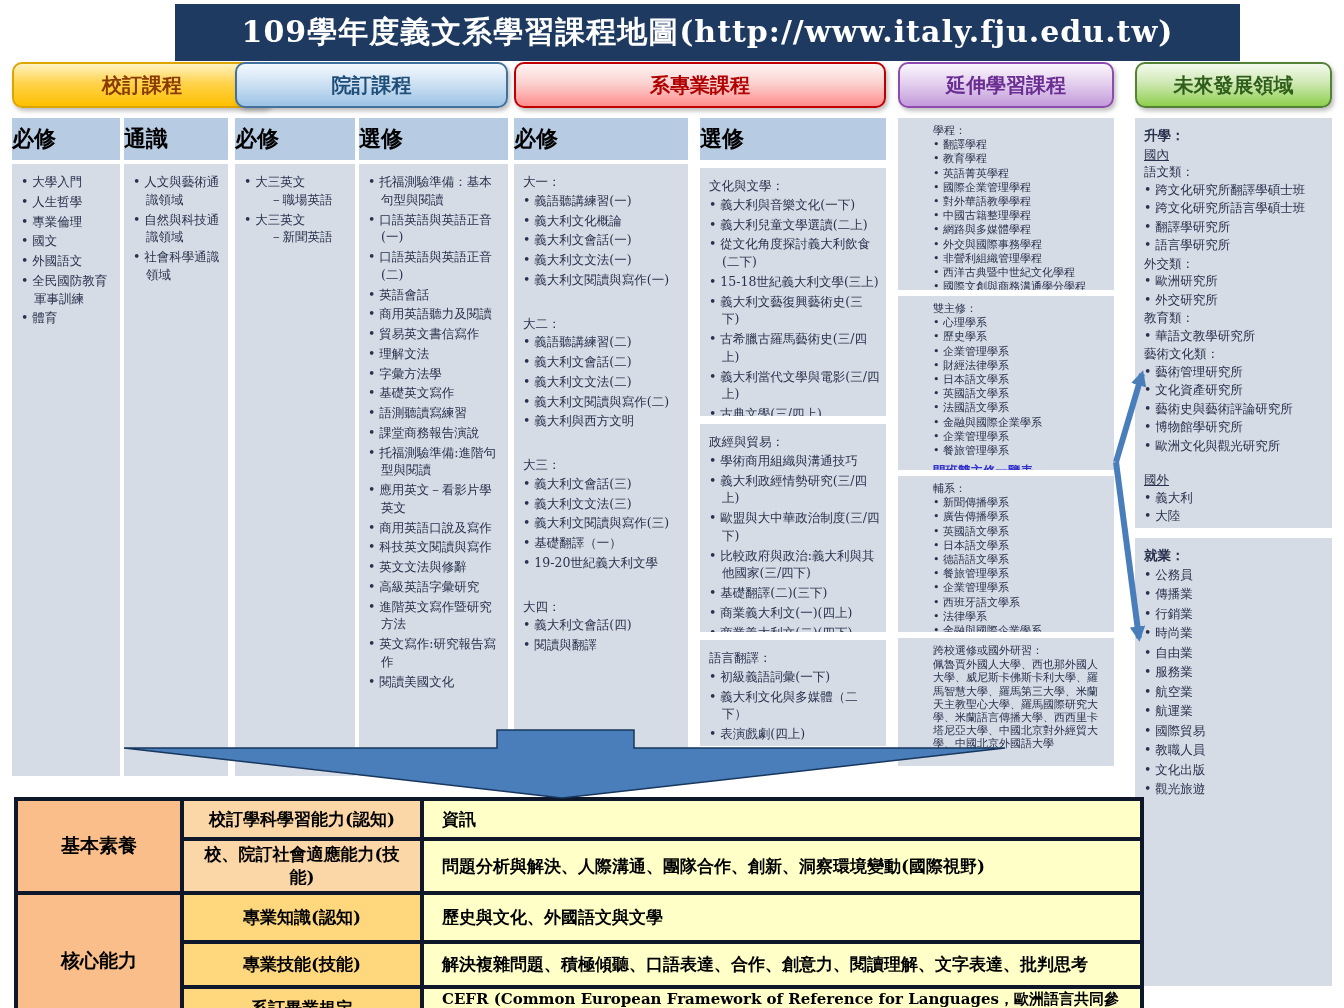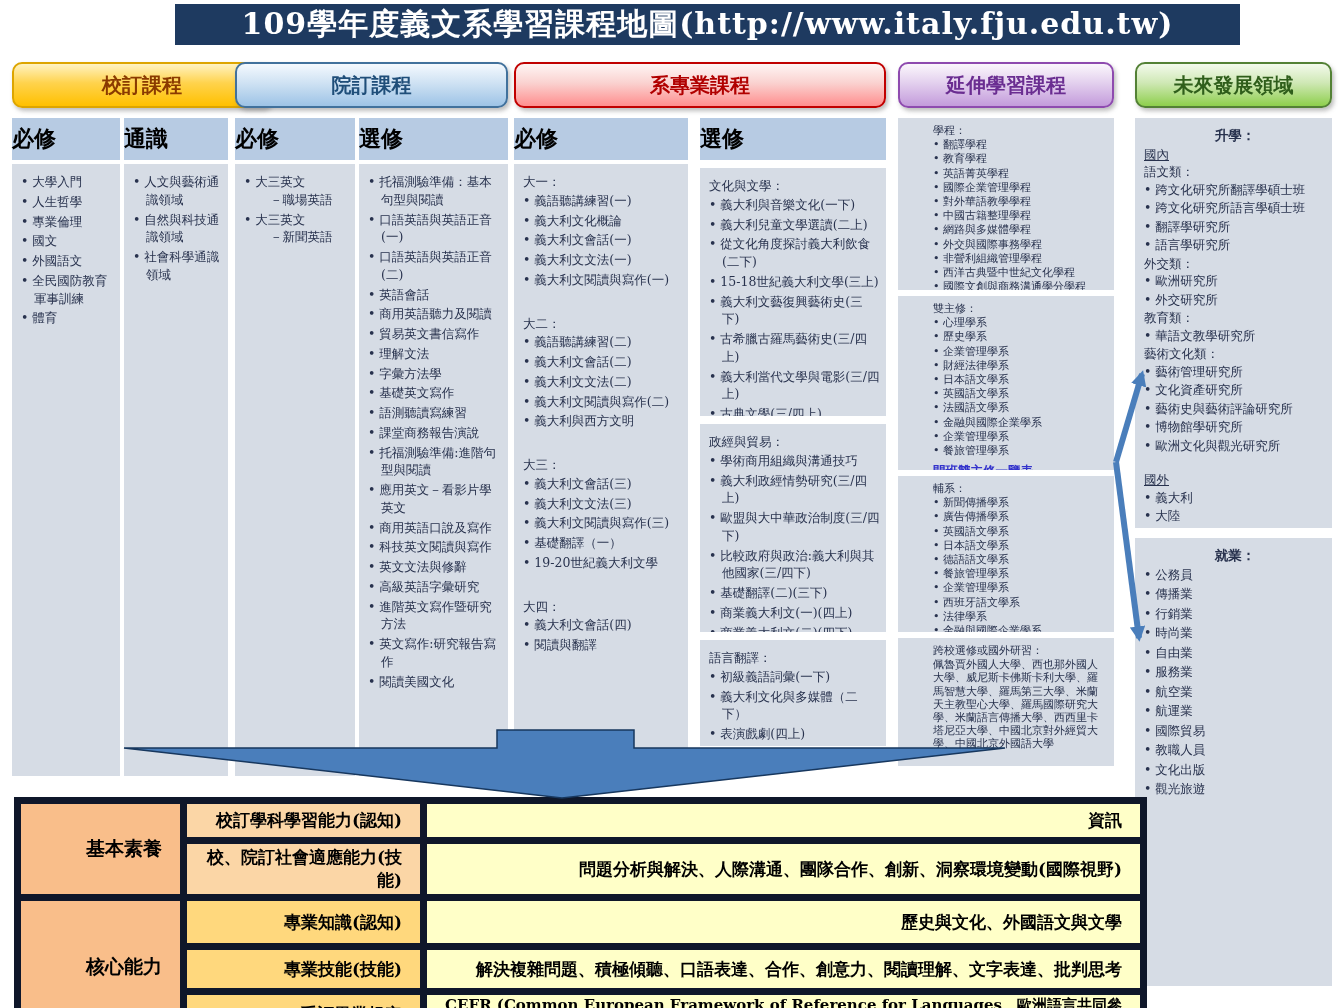--- a/index.html
+++ b/index.html
@@ -24,39 +24,39 @@
   .sub{text-indent:0;padding-left:13px;}
   .group{margin-bottom:26px;}
   .group-title{margin-bottom:1px;}
   .ext{font-size:11px;line-height:1.2;padding-top:6px;padding-left:35px;}
   .ext li{margin-bottom:1px;}
   .section-title{margin-bottom:1px;}
   .link{display:inline-block;margin-top:5px;color:#3333CC;text-decoration:underline;
         font-size:12.5px;font-weight:bold;cursor:pointer;}
   .study{font-size:12.5px;line-height:1.32;}
   .study .group{margin-bottom:0;}
-  .bold-title{font-weight:bold;font-size:13.5px;margin-bottom:2px;text-align:center;}
+  .bold-title{font-weight:bold;font-size:13.5px;margin-bottom:2px;}
   .region{text-decoration:underline;margin-bottom:1px;}
   .abroad{margin-top:18px;}
   .career li{margin-bottom:3px;}
   .btable{border-collapse:collapse;table-layout:fixed;width:1126px;font-weight:bold;color:#000;}
-  .btable td{border:7px solid #0f172a;padding:2px 18px;vertical-align:middle;text-align:right;}
+  .btable td{border:4px solid #0f172a;padding:2px 18px;vertical-align:middle;}
   .glabel{background:#F9BE8A;text-align:center;font-size:19px;margin-top:36px;}
   .cat{background:#FBD6A6;text-align:center;font-size:17px;}
   .cat2{background:#FFD87D;}
   .val{background:#FFFFC8;font-size:17px;padding-left:10px;text-align:left;}
   .val-small{font-size:15px;line-height:1.15;}
   .overlay{left:0;top:0;pointer-events:none;}
 </style>
 </head>
 <body>
 
 <div id="canvas">
 
-  <div class="abs titlebar" style="left:175px;top:4px;width:1065px;height:41px">
+  <div class="abs titlebar" style="left:175px;top:4px;width:1065px;height:57px">
     <span>109學年度義文系學習課程地圖(http://www.italy.fju.edu.tw)</span>
   </div>
 
   <div class="abs hdr hdr-school" style="left:12px;top:62px;width:260px;height:46px">
     <span>校訂課程</span>
   </div>
   <div class="abs hdr hdr-college" style="left:235px;top:62px;width:273px;height:46px">
     <span>院訂課程</span>
   </div>
   <div class="abs hdr hdr-dept" style="left:514px;top:62px;width:372px;height:46px">

